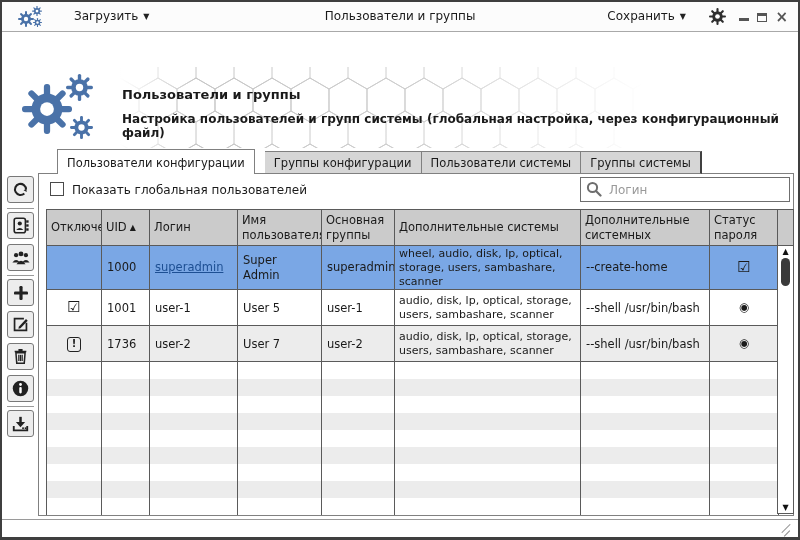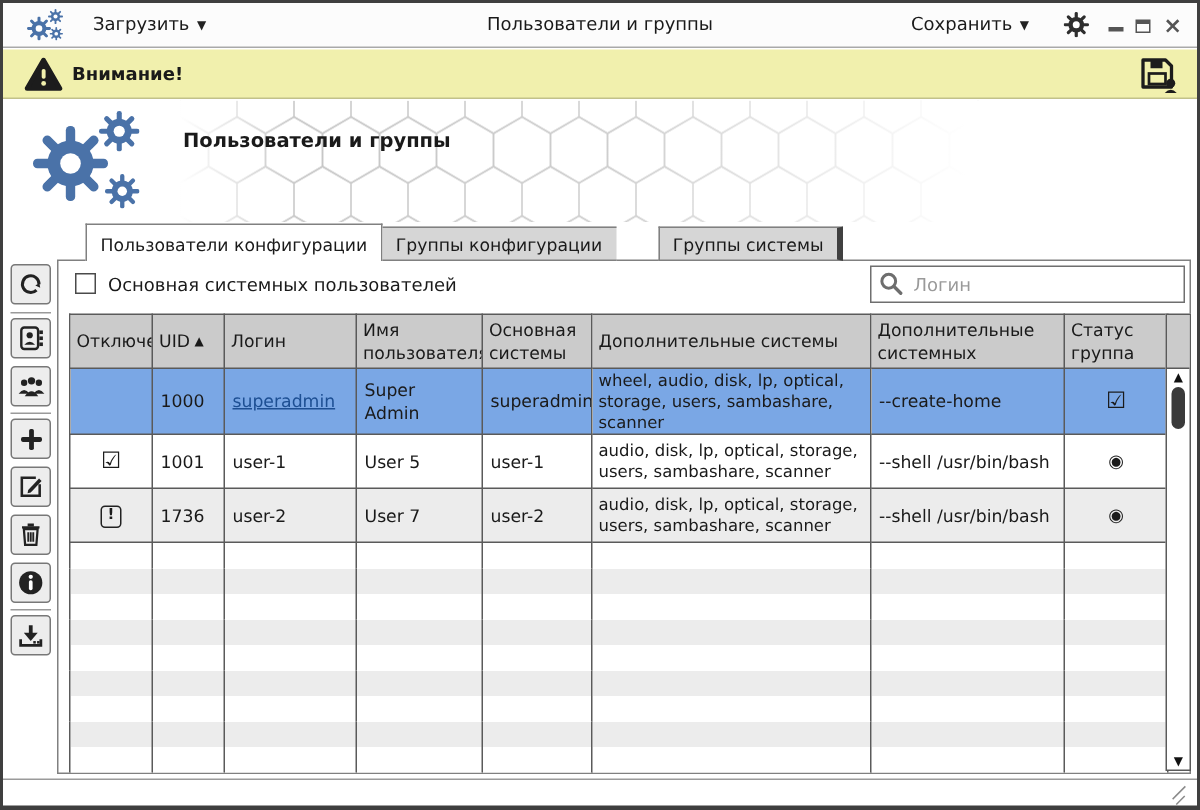--- a/index.html
+++ b/index.html
@@ -3,21 +3,21 @@
 <meta charset="utf-8">
 <style>
   * { margin:0; padding:0; box-sizing:border-box; }
   html,body { background:#fff; }
   body { font-family:"DejaVu Sans", sans-serif; color:#1a1a1a; }
   .window { position:relative; width:800px; height:540px; border:2px solid #3f3f3f; border-bottom:3px solid #3f3f3f; background:#fff; overflow:hidden; }
 
   
   .titlebar { position:absolute; left:0; top:0; width:100%; height:30px; background:#fcfcfc; border-bottom:1px solid #a9a9a9; }
   .app-gears { position:absolute; left:16px; top:4px; }
-  .tb-load { position:absolute; left:60px; top:7px; font-size:12px; cursor:default; }
+  .tb-load { position:absolute; left:72px; top:7px; font-size:12px; cursor:default; }
   .tb-save { position:absolute; right:112px; top:7px; font-size:12px; }
   .caret { font-size:8px; color:#222; margin-left:5px; vertical-align:1px; }
   .tb-title { position:absolute; left:0; right:0; top:7px; text-align:center; font-size:12px; }
   .tb-gear { position:absolute; right:72px; top:6px; }
   .winctl { position:absolute; top:0; right:10px; height:30px; display:flex; align-items:center; gap:8px; }
   .wc-min { width:10px; height:3px; background:#555; margin-top:4px; }
   .wc-max { width:10px; height:9px; border:1.5px solid #555; border-top:3px solid #555; }
   .wc-close { font-size:15px; color:#555; line-height:10px; font-weight:bold; }
 
   
@@ -32,23 +32,23 @@
   .hexfade { position:absolute; left:118px; top:0; width:540px; height:81px;
              background:linear-gradient(90deg,#fff 0%,rgba(255,255,255,0) 14%,rgba(255,255,255,0.15) 55%,#fff 97%); }
   .logo { position:absolute; left:18px; top:5px; }
   .h-title { position:absolute; left:120px; top:20px; font-size:13px; font-weight:bold; }
   .h-sub { position:absolute; left:120px; top:45px; font-size:12px; font-weight:bold; }
 
   
   .tabs { position:absolute; left:55px; top:147px; height:25px; display:flex; z-index:3; }
   .tab { height:23px; margin-top:2px; padding:4px 9px 0 9px; font-size:11.5px; background:#d6d6d6;
          border:1px solid #808080; border-right:none; white-space:nowrap; }
-  .tab:last-child { border-right:4px solid #404040;margin-left:28px; }
+  .tab:last-child { border-right:2px solid #404040; }
   .tab.active { background:#fff; height:25px; margin-top:0; padding-top:6px; border-right:1px solid #808080; border-bottom:none; }
-  .tab.active + .tab { border-left:none; }
+  .tab.active + .tab { border-left:none;margin-left:10px; }
 
   
   .panel { position:absolute; left:36px; top:171px; width:756px; height:343px; border:1px solid #808080; background:#fff; z-index:1; }
 
   .filter-check { position:absolute; left:48px; top:180px; width:14px; height:14px; border:1.5px solid #4a4a4a; background:#fff; z-index:2; }
   .filter-label { position:absolute; left:70px; top:181px; font-size:12px; z-index:2; }
   .searchbox { position:absolute; left:578px; top:175px; width:210px; height:25px; z-index:2; }
   .searchbox input { width:100%; height:100%; border:1px solid #6f6f6f; padding:0 6px 0 28px; font-size:12px; font-family:"DejaVu Sans",sans-serif; color:#333; outline:none; }
   .searchbox input::placeholder { color:#9a9a9a; }
   .search-icon { position:absolute; left:6px; top:4px; }
@@ -127,35 +127,20 @@
     <svg class="tb-gear" width="17" height="17" viewBox="0 0 24 24">
         <use href="#gear" fill="#2e2e2e"></use>
       </svg>
     <div class="winctl">
       <span class="wc-min"></span>
       <span class="wc-max"></span>
       <span class="wc-close">×</span>
     </div>
   </div>
 
-  <div class="warnbar">
-    <svg class="warn-tri" width="26" height="24" viewBox="0 0 26 24">
-      <path d="M13 2 L24 21 H2 Z" fill="#1c1c1c" stroke="#1c1c1c" stroke-width="3" stroke-linejoin="round"></path>
-      <rect x="11.8" y="8" width="2.6" height="6.5" rx="1.2" fill="#f1f0ad"></rect>
-      <circle cx="13.1" cy="17.6" r="1.6" fill="#f1f0ad"></circle>
-    </svg>
-    <span class="warn-text">Внимание!</span>
-    <svg class="warn-save" width="27" height="26" viewBox="0 0 27 26">
-      <path d="M3 3 h15 l4 4 v14 h-19 z" fill="none" stroke="#1c1c1c" stroke-width="2.2" stroke-linejoin="round"></path>
-      <rect x="8" y="3" width="8" height="5.5" fill="#1c1c1c"></rect>
-      <rect x="7" y="12" width="11" height="7" fill="none" stroke="#1c1c1c" stroke-width="1.8"></rect>
-      <circle cx="21.5" cy="18.5" r="3" fill="#1c1c1c"></circle>
-      <path d="M17.5 25 q4 -4.5 8 0 z" fill="#1c1c1c"></path>
-    </svg>
-  </div>
 
   <div class="header">
     <svg class="hexbg" width="540" height="81">
       <defs>
         <pattern id="hx" width="38" height="66" patternUnits="userSpaceOnUse">
           <g fill="none" stroke="#c6c6c6" stroke-width="1">
             <path d="M19,-22 L38,-11 L38,11 L19,22 L0,11 L0,-11 Z"></path>
             <path d="M0,11 L19,22 L19,44 L0,55 L-19,44 L-19,22 Z"></path>
             <path d="M38,11 L57,22 L57,44 L38,55 L19,44 L19,22 Z"></path>
             <path d="M19,44 L38,55 L38,77 L19,88 L0,77 L0,55 Z"></path>
@@ -164,32 +149,34 @@
       </defs>
       <rect width="540" height="81" fill="url(#hx)"></rect>
     </svg>
     <div class="hexfade"></div>
     <svg class="logo" width="88" height="72" viewBox="0 0 88 72">
       <use href="#gear" x="2" y="12" width="50" height="50" fill="#4a72a8"></use>
       <use href="#gear" x="46" y="2" width="27" height="27" fill="#4a72a8"></use>
       <use href="#gear" x="50" y="44" width="23" height="23" fill="#4a72a8"></use>
     </svg>
     <div class="h-title">Пользователи и группы</div>
+    <div class="h-sub">Настройка пользователей и групп системы (глобальная настройка, через конфигурационный файл)</div>
   </div>
 
   <div class="tabs">
     <div class="tab active">Пользователи конфигурации</div>
     <div class="tab">Группы конфигурации</div>
+    <div class="tab">Пользователи системы</div>
     <div class="tab">Группы системы</div>
   </div>
 
   <div class="panel"></div>
 
   <span class="filter-check"></span>
-  <span class="filter-label">Основная системных пользователей</span>
+  <span class="filter-label">Показать глобальная пользователей</span>
 
   <div class="searchbox">
     <input type="text" placeholder="Логин" style="">
     <svg class="search-icon" width="16" height="16" viewBox="0 0 16 16">
       <circle cx="6.5" cy="6.5" r="4.6" fill="none" stroke="#6e6e6e" stroke-width="2"></circle>
       <line x1="10" y1="10" x2="14.5" y2="14.5" stroke="#6e6e6e" stroke-width="2.2" stroke-linecap="round"></line>
     </svg>
   </div>
 
   <div class="sidebtn" style="top:174px">
@@ -270,24 +257,24 @@
         <col style="width:186px">
         <col style="width:129px">
         <col style="width:69px">
     </colgroup>
     <thead>
       <tr>
         <th class="nowrap">Отключен</th>
         <th class="nowrap"><span>UID</span><span class="sort-arrow">▲</span></th>
         <th>Логин</th>
         <th>Имя пользователя</th>
-        <th>Основная системы</th>
+        <th>Основная группы</th>
         <th>Дополнительные системы</th>
         <th>Дополнительные системных</th>
-        <th>Статус группа</th>
+        <th>Статус пароля</th>
       </tr>
     </thead>
     <tbody>
       <tr class="r1">
         <td class="c-center"></td>
         <td>1000</td>
         <td><a href="#" class="login-link">superadmin</a></td>
         <td>Super Admin</td>
         <td>superadmin</td>
         <td class="groups">wheel, audio, disk, lp, optical, storage, users, sambashare, scanner</td>

